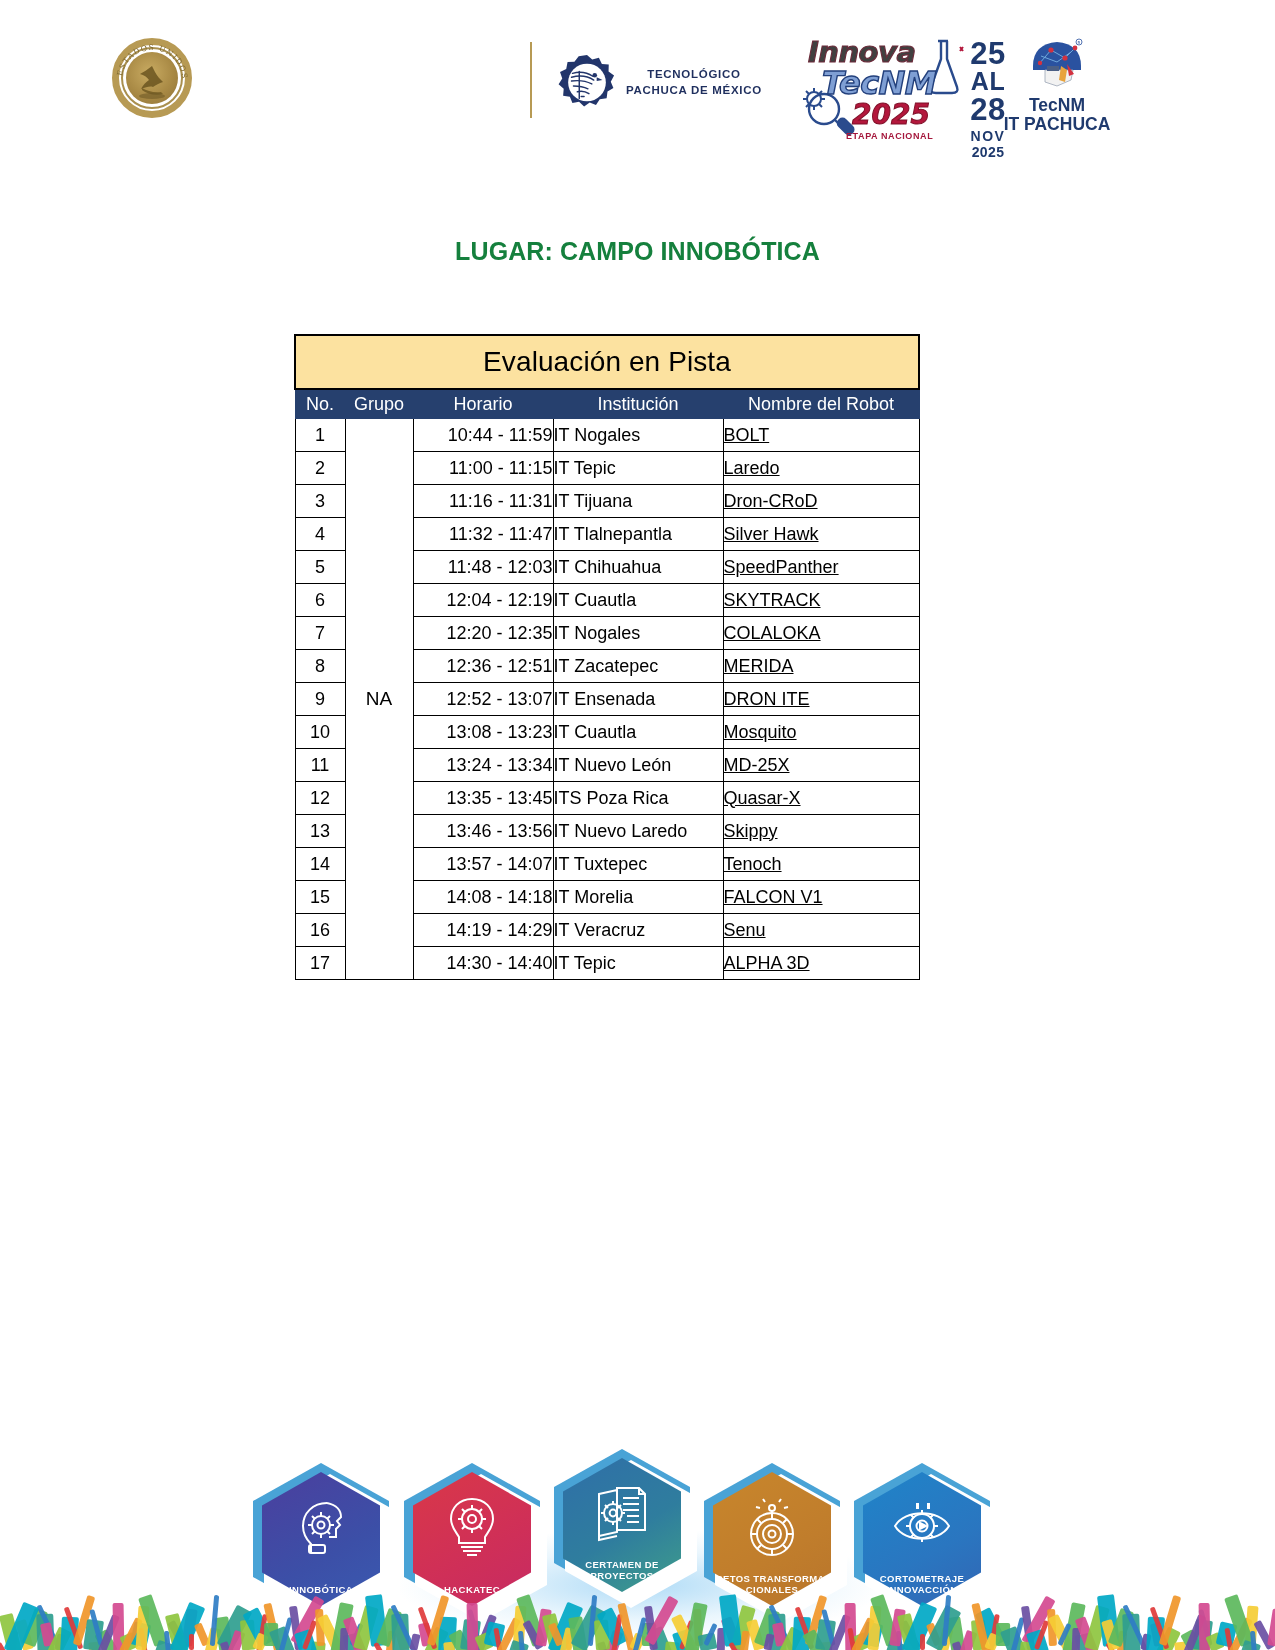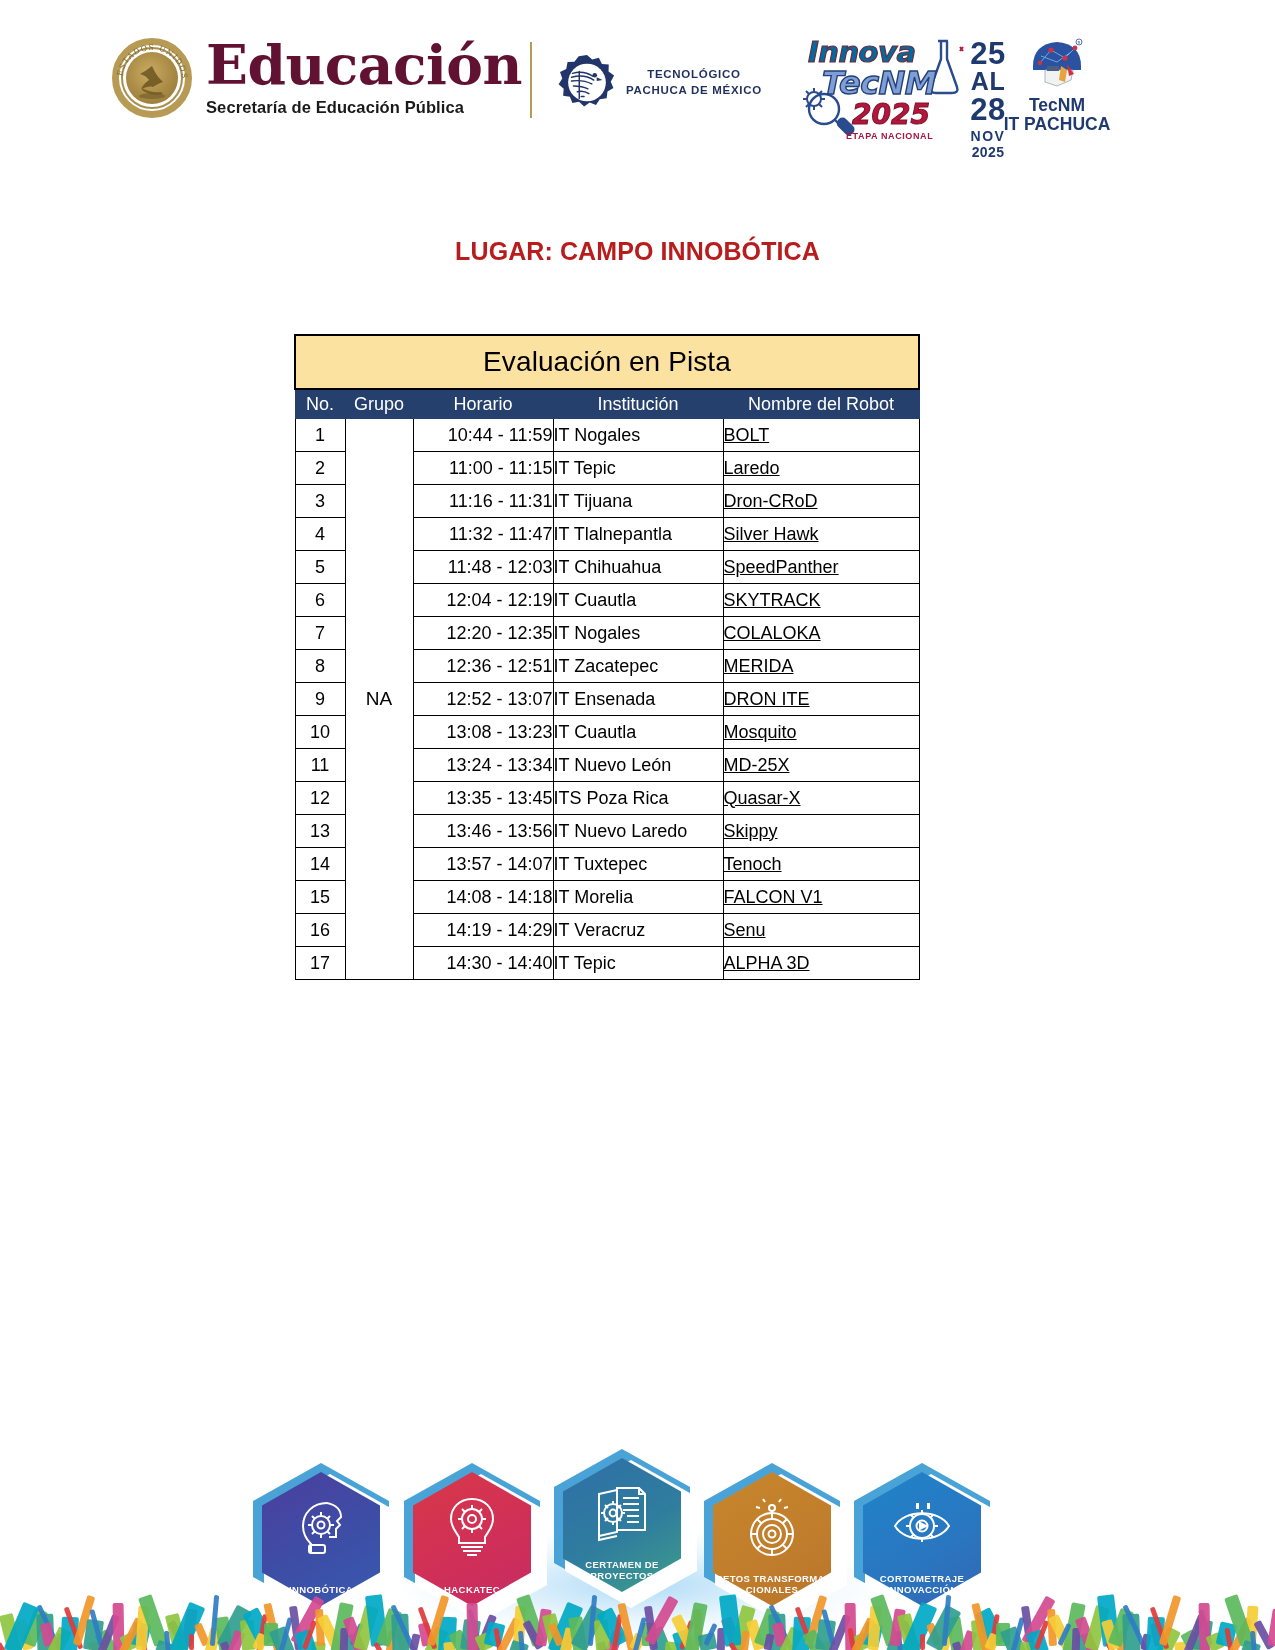--- a/index.html
+++ b/index.html
@@ -129,21 +129,21 @@
     top: 33px;
     width: 170px;
     height: 112px;
   }
   .innova-word1 {
     position: absolute;
     left: 8px; top: 2px;
     font-size: 29px;
     font-weight: 700;
     font-style: italic;
-    color: #0369a1;
+    color: #404040;
     -webkit-text-stroke: 1.2px #6b2b3a;
     letter-spacing: -0.5px;
     font-family: "DejaVu Sans", sans-serif;
   }
   .innova-word2 {
     position: absolute;
     left: 22px; top: 31px;
     font-size: 32px;
     font-weight: 700;
     font-style: italic;
@@ -209,21 +209,21 @@
 
   
   .lugar-title {
     position: absolute;
     top: 237px;
     left: 0;
     width: 1275px;
     text-align: center;
     font-size: 25px;
     font-weight: 700;
-    color: #b91c1c;
+    color: #15803d;
     letter-spacing: .1px;
   }
 
   
   .table-wrap {
     position: absolute;
     left: 294px;
     top: 334px;
     width: 624px;
   }
@@ -369,24 +369,20 @@
         <ellipse cx="22" cy="36" rx="13" ry="3" fill="#6f5a26" opacity=".6"></ellipse>
       </svg>
       <svg class="seal-text" viewBox="0 0 80 80">
         <defs>
             <path id="arcp" d="M 10,42 A 30,30 0 0 1 70,42"></path>
           </defs>
         <text font-size="7.6" fill="#7d672d" font-family="DejaVu Serif, serif" letter-spacing="1.1">
           <textPath href="#arcp" startOffset="4%">ESTADOS UNIDOS MEXICANOS</textPath>
         </text>
       </svg>
-    </div>
-    <div class="edu-words">
-      <div class="edu-title">Educación</div>
-      <div class="edu-sub">Secretaría de Educación Pública</div>
     </div>
   </div>
 
   <div class="header-divider"></div>
 
   <div class="tecnm-block">
     <svg class="tecnm-gear" viewBox="0 0 60 60">
       <g fill="#22356b">
         <path d="M30 1 L35.4 5.6 L42.3 3.9 L45.4 10.3 L52.5 10.9 L52.3 18.1 L58 22.3 L54.6 28.6 L57.3 35.2 L51.2 38.8 L50.3 45.9 L43.2 46.7 L39.3 52.7 L32.8 50.2 L27 54.4 L21.8 49.5 L14.9 50.8 L12.3 44.2 L5.3 43.1 L5.9 35.9 L0.6 31.4 L4.4 25.3 L2.1 18.5 L8.5 15.4 L9.9 8.4 L17 8 L21.4 2.3 Z"></path>
       </g>

